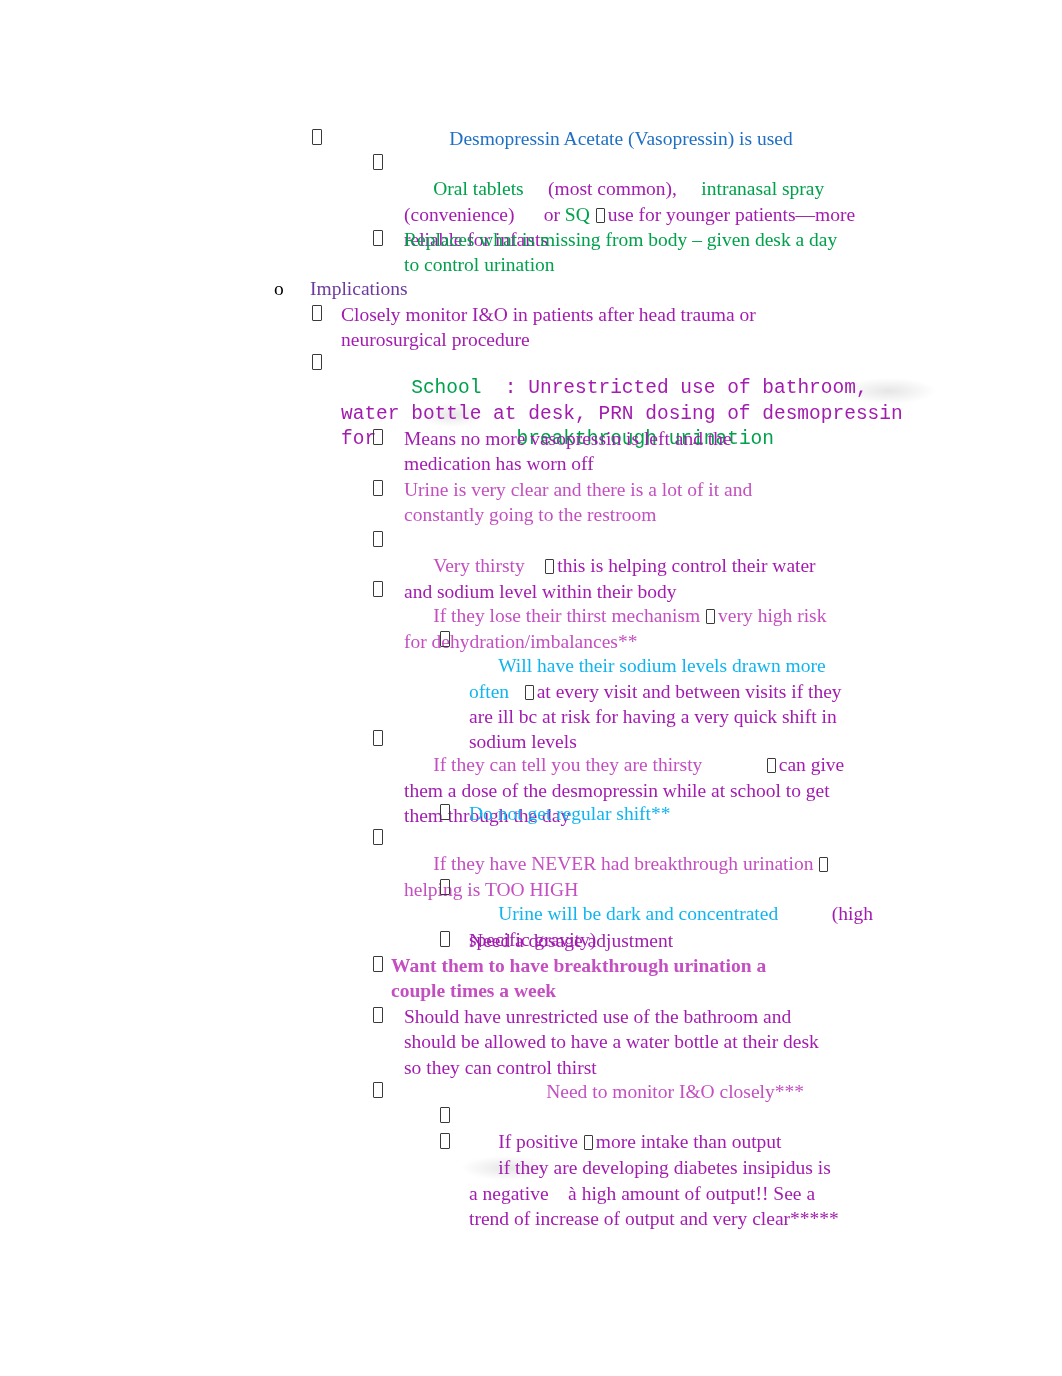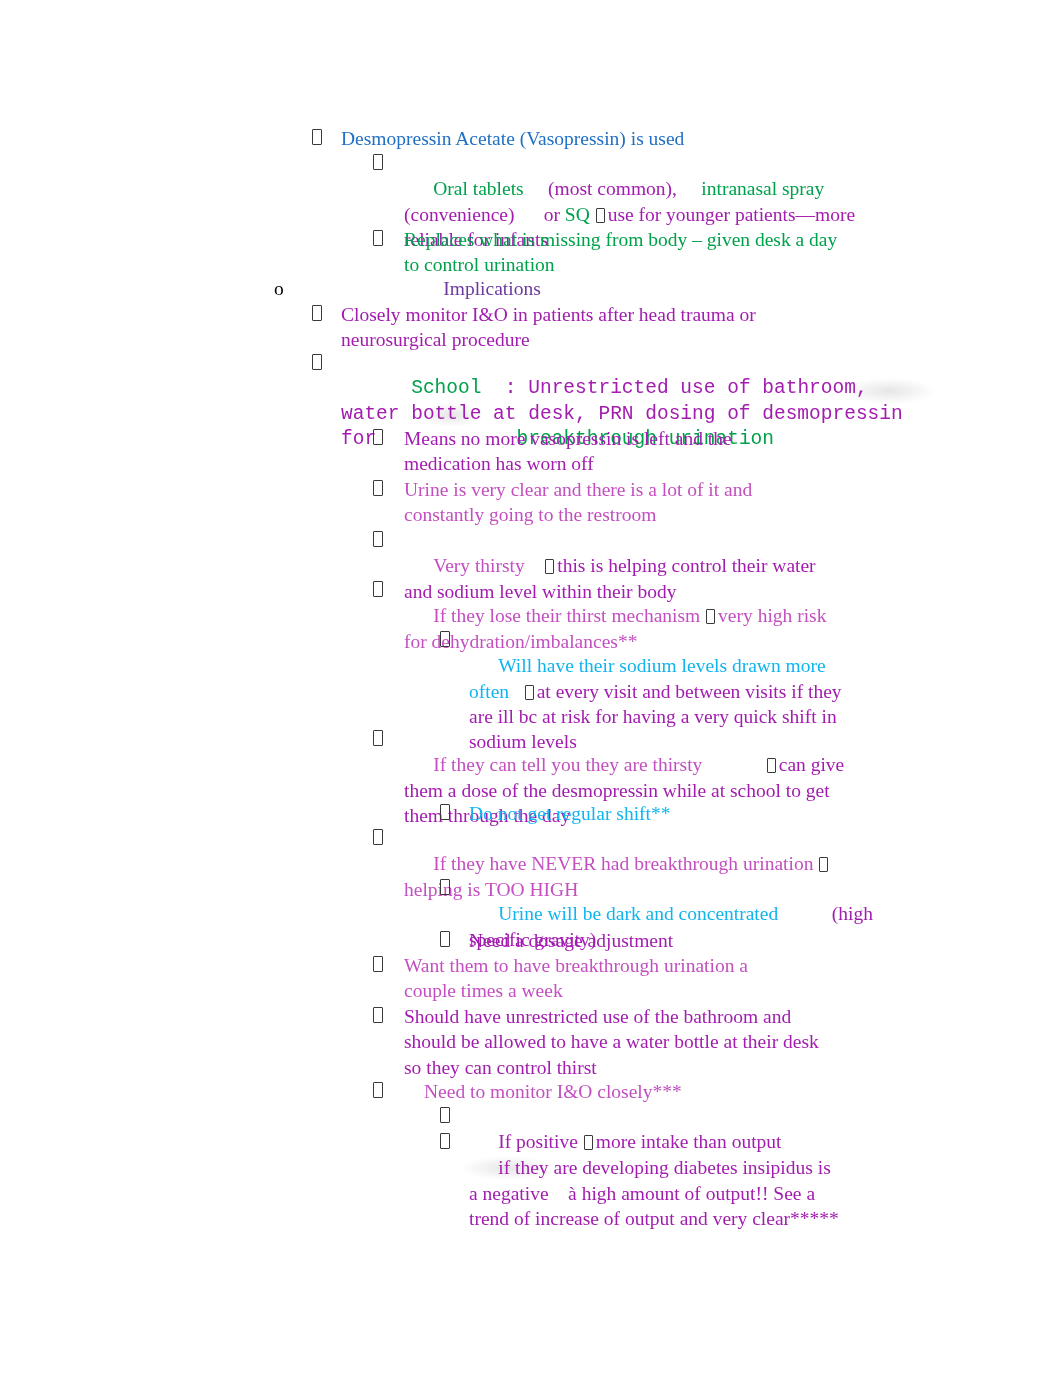--- a/index.html
+++ b/index.html
@@ -68,21 +68,21 @@
   .obul {
     position: absolute;
     font-family: "Liberation Serif", serif;
     font-size: 19.5px;
     line-height: 25.3px;
     color: #000;
   }
 
   
   .c-black  { color: #a21caf; }
-  .c-blue   { color: #1F6FC4; }
+  .c-blue   { color: #1F6FC4; text-align: center; }
   .c-green  { color: #00A14B; }
   .c-purple { color: #6C3A9E; }
   .c-orchid { color: #C34FC0; }
   .c-cyan   { color: #10B4EF; }
   .smudge-soft {
     position: absolute;
     background: radial-gradient(ellipse at center, rgba(205,205,205,0.5), rgba(255,255,255,0) 72%);
     pointer-events: none;
   }
 </style>
@@ -107,21 +107,21 @@
     </span>
   </div>
 
   <div class="row" style="left:0; top:227px;">
     <span class="bullet" style="left:373px; top:0;"><span class="tofu"></span></span>
     <span class="txt c-green" style="left:404px; top:0; width:440px;">Replaces what is missing from body – given desk a day to control urination</span>
   </div>
 
   <div class="row" style="left:0; top:276px;">
     <span class="obul" style="left:274px; top:0;">o</span>
-    <span class="txt c-purple" style="left:292px; top:0; width:400px;text-align:center;">Implications</span>
+    <span class="txt c-purple" style="left:310px; top:0; width:400px;">Implications</span>
   </div>
 
   <div class="row" style="left:0; top:302px;">
     <span class="bullet" style="left:312px; top:0;"><span class="tofu"></span></span>
     <span class="txt c-black" style="left:341px; top:0; width:460px;">Closely monitor I&amp;O in patients after head trauma or neurosurgical procedure</span>
   </div>
 
   <div class="row" style="left:0; top:351px;">
     <span class="bullet" style="left:312px; top:0;"><span class="tofu"></span></span>
     <span class="txt" style="left:341px; top:0; width:580px;font-family:Liberation Mono, monospace;">
@@ -186,31 +186,31 @@
     </span>
   </div>
 
   <div class="row" style="left:0; top:928px;">
     <span class="bullet" style="left:440px; top:0;"><span class="tofu"></span></span>
     <span class="txt c-black" style="left:469px; top:0; width:380px;">Need a dosage adjustment</span>
   </div>
 
   <div class="row" style="left:0; top:953px;">
     <span class="bullet" style="left:373px; top:0;"><span class="tofu"></span></span>
-    <span class="txt c-orchid" style="left:404px; top:0; width:385px;">Want them to have breakthrough urination a couple times a week</span>
+    <span class="txt c-orchid" style="left:391px; top:0; width:385px;font-weight:bold;">Want them to have breakthrough urination a couple times a week</span>
   </div>
 
   <div class="row" style="left:0; top:1004px;">
     <span class="bullet" style="left:373px; top:0;"><span class="tofu"></span></span>
     <span class="txt c-black" style="left:404px; top:0; width:425px;">Should have unrestricted use of the bathroom and should be allowed to have a water bottle at their desk so they can control thirst</span>
   </div>
 
   <div class="row" style="left:0; top:1079px;">
     <span class="bullet" style="left:373px; top:0;"><span class="tofu"></span></span>
-    <span class="txt c-orchid" style="left:424px; top:0; width:400px;">Need to monitor I&amp;O closely***</span>
+    <span class="txt c-orchid" style="left:404px; top:0; width:400px;text-align:right;">Need to monitor I&amp;O closely***</span>
   </div>
 
   <div class="row" style="left:0; top:1104px;">
     <span class="bullet" style="left:440px; top:0;"><span class="tofu"></span></span>
     <span class="txt" style="left:469px; top:0; width:400px;">
       <span class="c-black">If positive</span><span class="c-black"> </span><span class="tofu-sm"></span><span class="c-black">more intake than output</span>
     </span>
   </div>
 
   <div class="row" style="left:0; top:1130px;">

